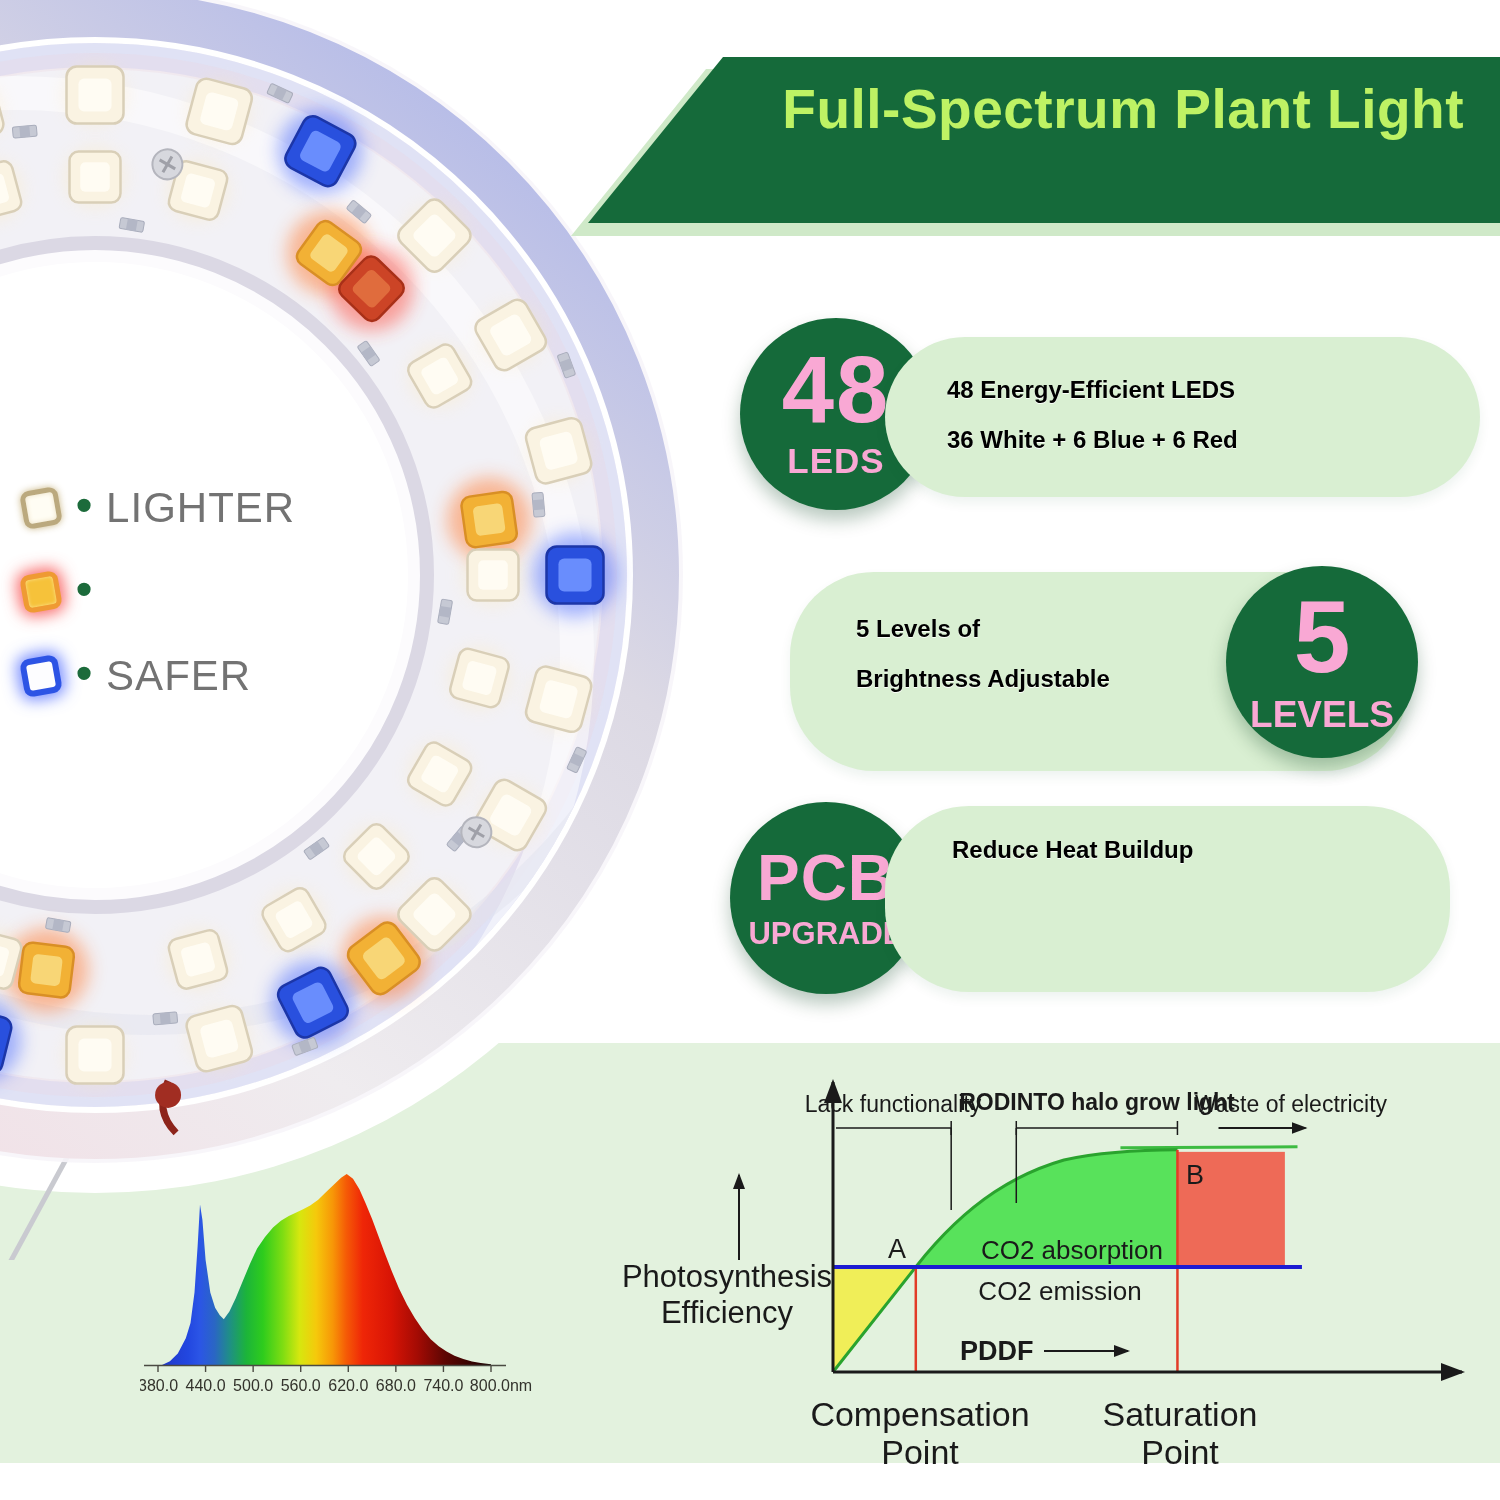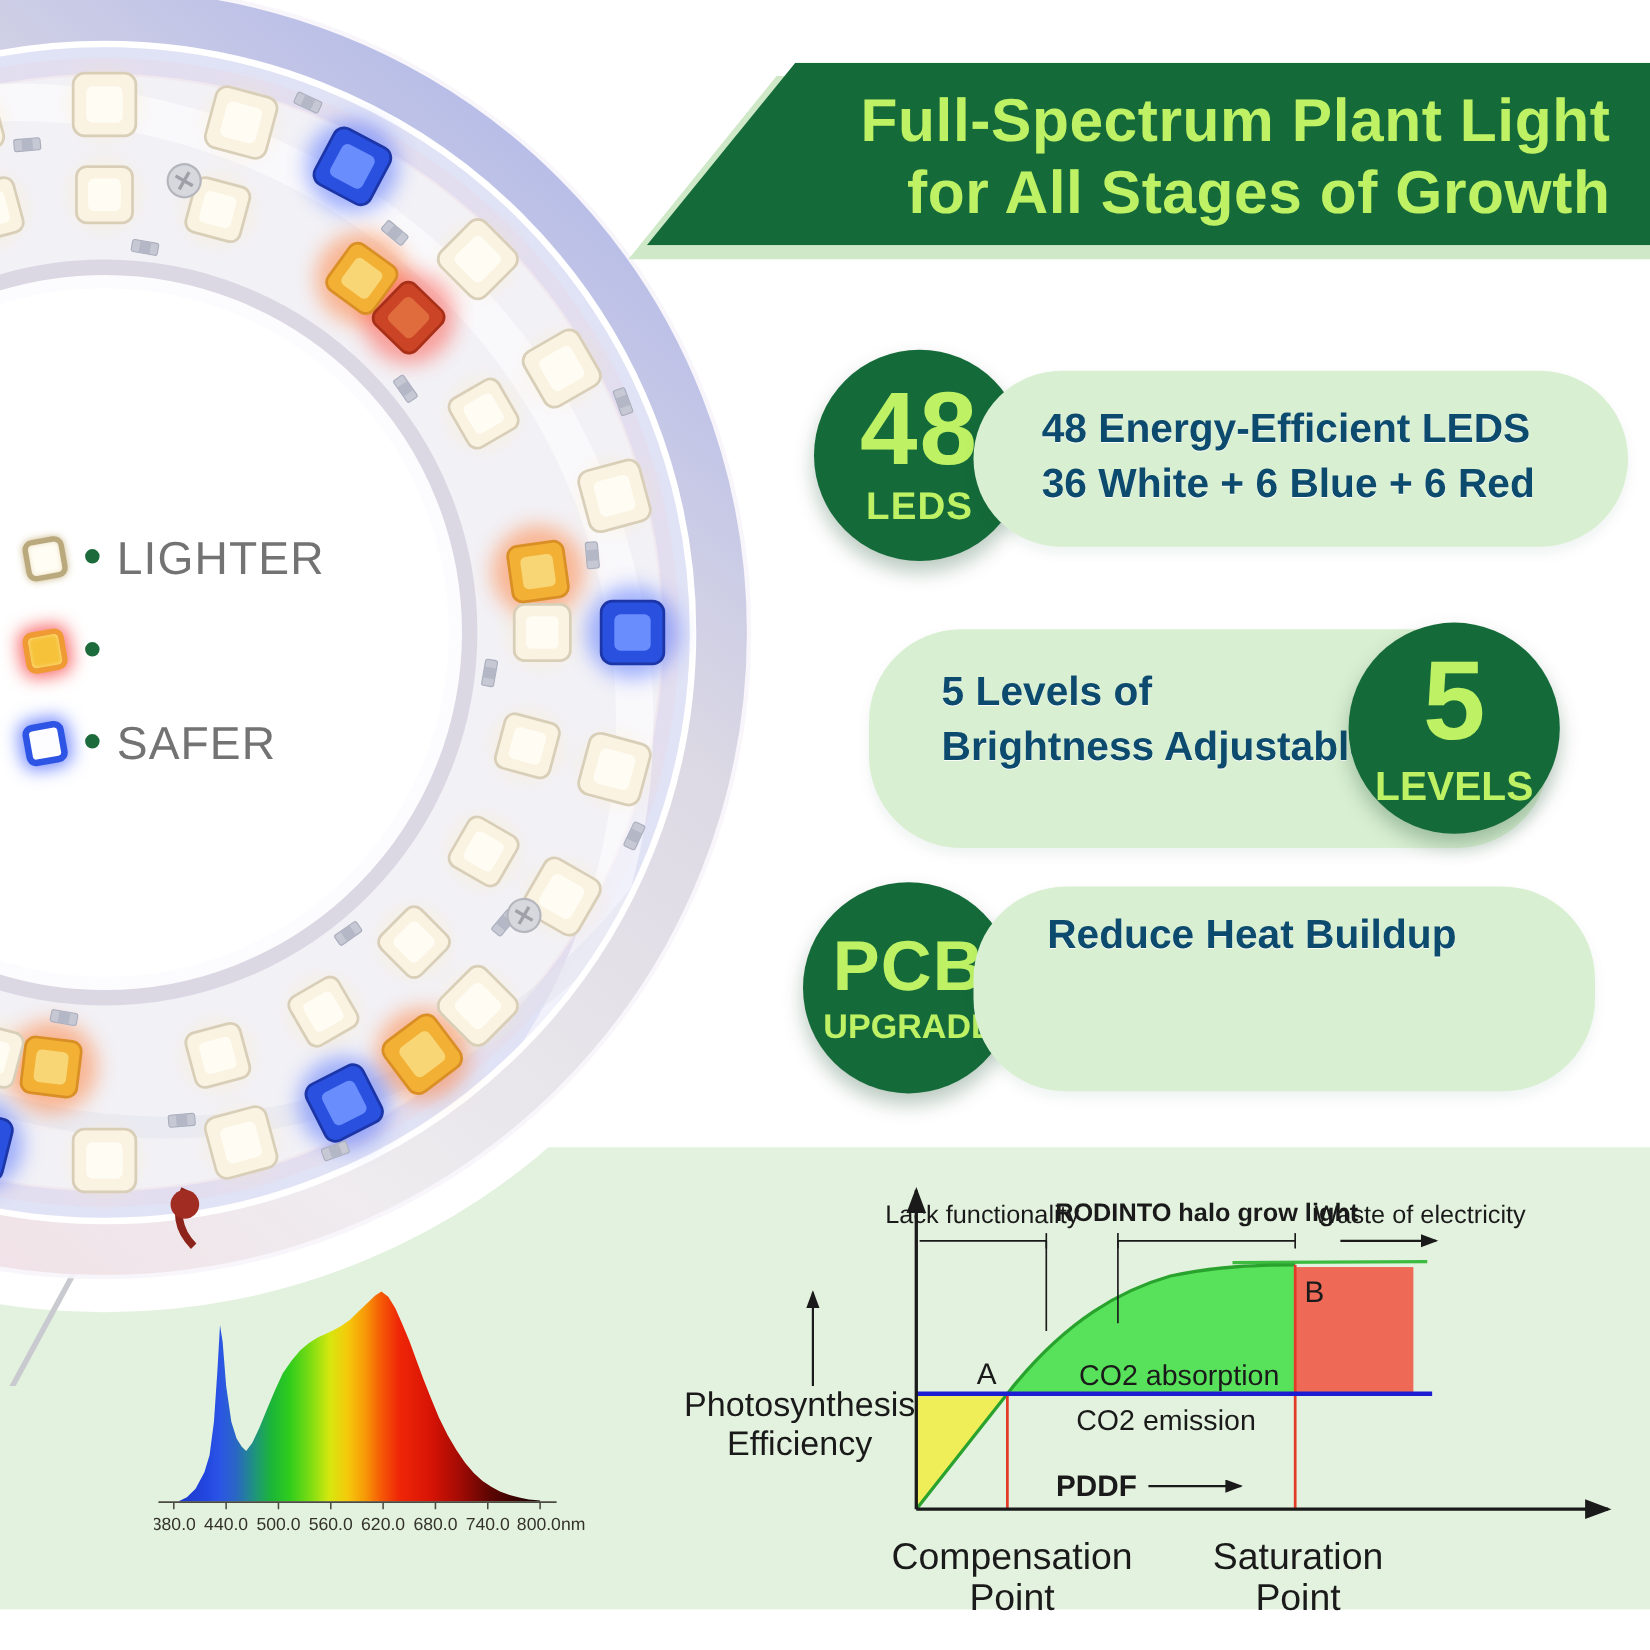--- a/index.html
+++ b/index.html
@@ -21,22 +21,22 @@
   .leg-row{position:absolute;left:0;height:60px;display:flex;align-items:center;}
   .leg-row.r0{top:0;}  .leg-row.r1{top:84px;}  .leg-row.r2{top:168px;}
   .chip{width:38px;height:38px;border-radius:9px;transform:rotate(-10deg);box-sizing:border-box;flex:none;}
   .chip-lighter{background:#fffdf4;border:5px solid #bba97e;box-shadow:0 0 7px rgba(197,176,122,.9), inset 0 0 5px #ece0c2;}
   .chip-brighter{background:#f6c23a;border:5px solid #ef9a33;box-shadow:0 0 15px 4px rgba(248,72,72,.8), inset 0 0 4px #fce49a;}
   .chip-safer{background:#fdfdff;border:6px solid #2d54e5;box-shadow:0 0 15px 4px rgba(63,92,255,.7);}
   .leg-dot{color:#1c6b3b;font-size:46px;font-weight:700;margin:0 14px 6px 16px;}
   .leg-label{color:#737373;font-size:42px;font-weight:500;letter-spacing:1px;}
   
   .pill{position:absolute;background:#d9efd2;border-radius:84px;box-shadow:0 6px 12px rgba(20,80,40,.07);}
-  .pill .ptxt{color:#0c4a6e;font-weight:600;font-size:37px;line-height:50px;text-shadow:0 1px 0 rgba(255,255,255,.85);}
-  .badge{position:absolute;width:192px;height:192px;border-radius:50%;background:#156a3a;color:#bef264;
+  .pill .ptxt{color:#000000;font-weight:600;font-size:24px;line-height:50px;text-shadow:0 1px 0 rgba(255,255,255,.85);}
+  .badge{position:absolute;width:192px;height:192px;border-radius:50%;background:#156a3a;color:#f9a8d4;
          text-align:center;box-shadow:0 10px 18px rgba(0,60,25,.28);}
   .badge .big{font-weight:700;line-height:1;}
   .badge .small{font-weight:700;line-height:1;}
   .pill1{left:885px;top:337px;width:595px;height:160px;}
   .pill1 .ptxt{padding:28px 0 0 62px;}
   .badge1{left:740px;top:318px;}
   .badge1 .big{font-size:94px;margin-top:25px;letter-spacing:2px;}
   .badge1 .small{font-size:35px;margin-top:6px;letter-spacing:1px;}
   .pill2{left:790px;top:572px;width:618px;height:199px;}
   .pill2 .ptxt{padding:32px 0 0 66px;}
@@ -313,21 +313,20 @@
           <line x1="-9" y1="0" x2="9" y2="0" stroke="#9fa0a8" stroke-width="3"></line>
           <line x1="0" y1="-9" x2="0" y2="9" stroke="#9fa0a8" stroke-width="3"></line>
         </g>
         <path d="M 168.0658780040345,1080.8907360893245 q -14,30 8,52" stroke="#8d241b" stroke-width="7" fill="none"></path>
         <circle cx="168.0658780040345" cy="1094.8907360893245" r="13" fill="#a12d22"></circle>
       </svg></div>
 
   <div class="banner-shadow"></div>
   <div class="banner">
     <div>Full-Spectrum Plant Light</div>
-    <div>for All Stages of Growth</div>
   </div>
 
   <div class="legend">
     <div class="leg-row r0">
       <span class="chip chip-lighter"></span>
       <span class="leg-dot">•</span>
       <span class="leg-label">LIGHTER</span>
     </div>
     <div class="leg-row r1">
       <span class="chip chip-brighter"></span>

